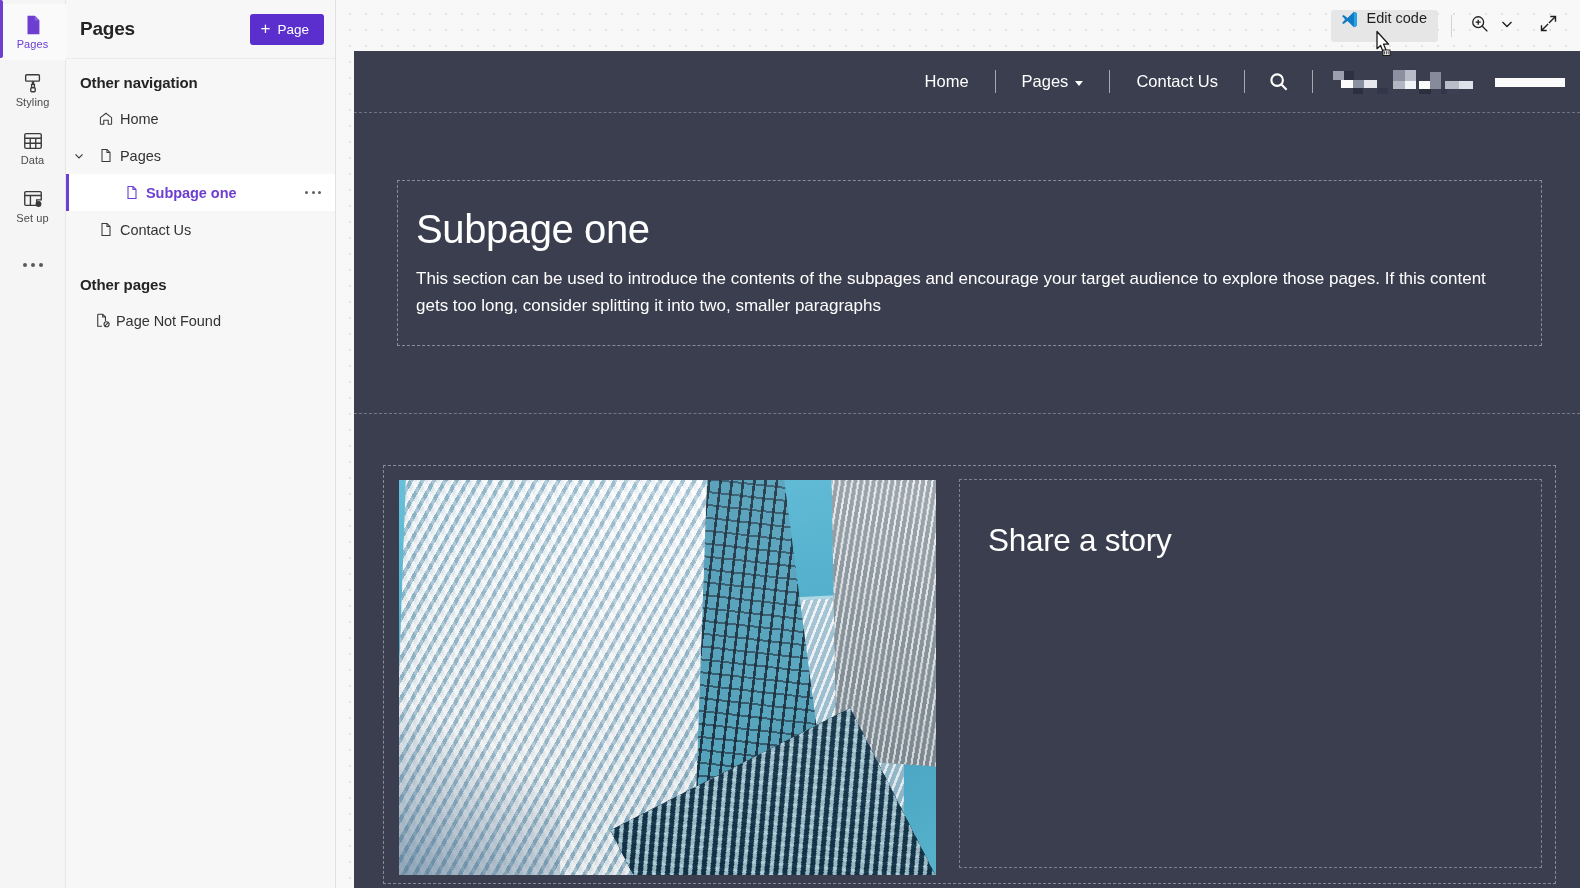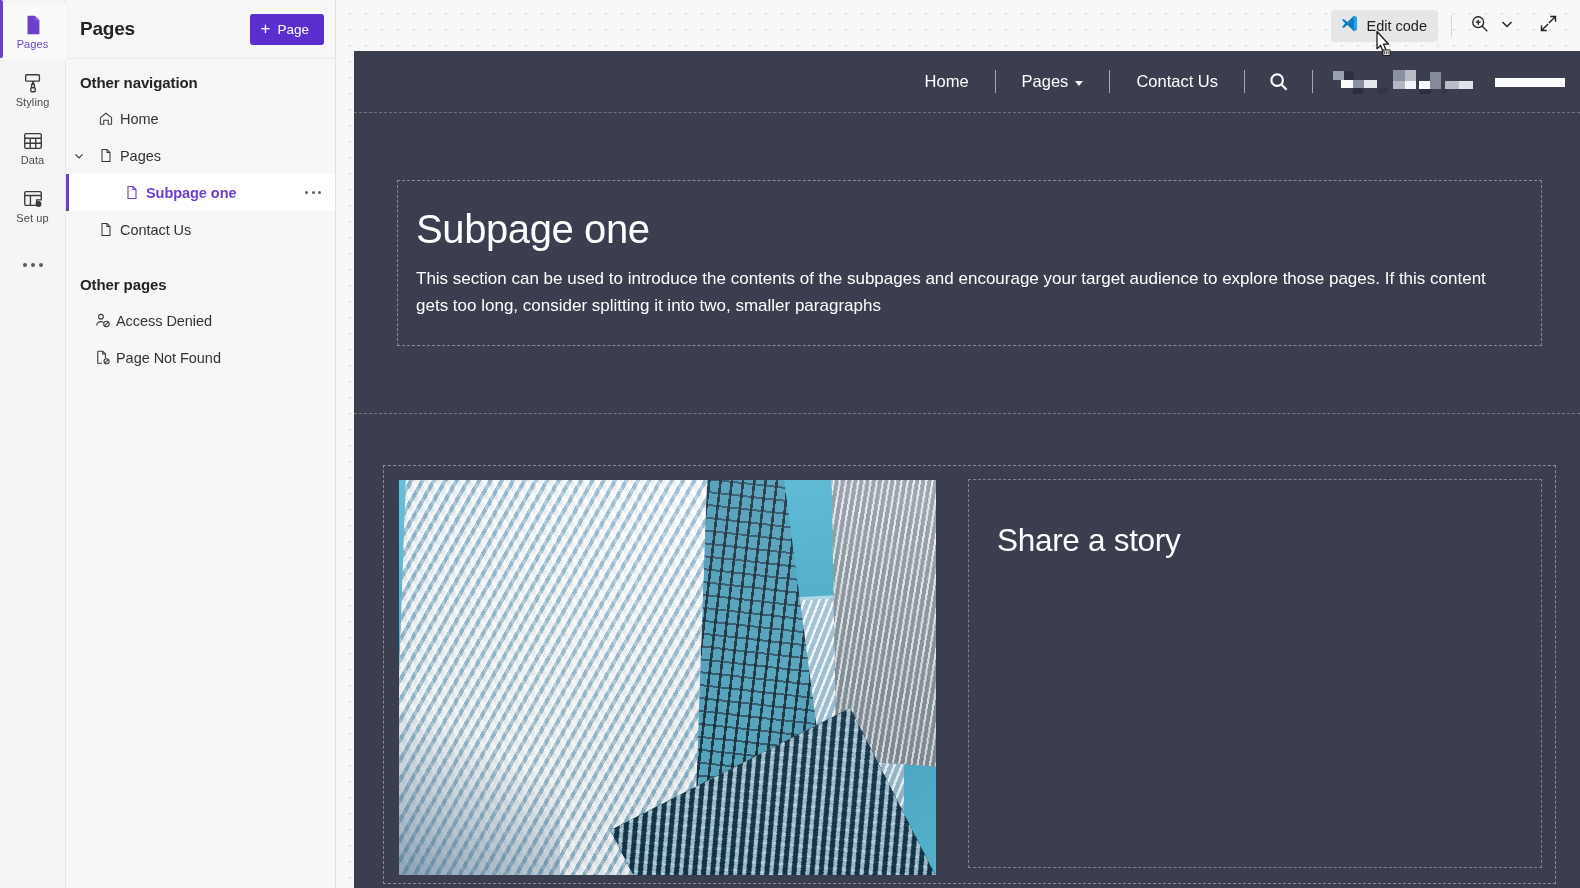--- a/index.html
+++ b/index.html
@@ -117,21 +117,21 @@
     background-position: 6px 6px;
   }
 
   
   .toolbar {
     position: absolute; top: 0; right: 0; height: 51px;
     display: flex; align-items: center; gap: 0;
     padding-right: 16px; z-index: 30;
   }
   .tb-editcode {
-    display: flex; align-items: center; gap: 8px;
+    display: flex; align-items: flex-start; gap: 8px;
     height: 32px; padding: 0 11px 0 9px; border-radius: 3px;
     background: #e6e6e6; cursor: pointer; position: relative;
   }
   .tb-editcode .lbl { font-size: 14.5px; color: #1f1f1f; }
   .tb-sep { width: 1px; height: 22px; background: #d3d3d3; margin: 0 13px; }
   .tb-zoom { display: flex; align-items: center; gap: 1px; cursor: pointer; padding: 4px; border-radius: 3px; }
   .tb-icon-btn { display: flex; align-items: center; justify-content: center; cursor: pointer; padding: 5px; border-radius: 3px; margin-left: 14px; }
   .cursor-ptr { position: absolute; left: 44px; top: 20px; pointer-events: none; z-index: 40; }
 
   
@@ -177,21 +177,21 @@
   .hero-box {
     outline: 1px dashed rgba(255,255,255,.4);
     padding: 26px 18px 26px 18px;
   }
   .h1 { font-size: 40px; color: #ffffff; font-weight: normal; letter-spacing: -.4px; margin-bottom: 14px; }
   .body-txt { font-size: 17px; color: #ffffff; line-height: 1.56; max-width: 1075px; }
 
   .sec-story { padding: 52px 30px 0 30px; }
   .story-box {
     outline: 1px dashed rgba(255,255,255,.4);
-    display: flex; gap: 12px; padding: 6px 8px 8px 8px;
+    display: flex; gap: 3px; padding: 6px 8px 8px 8px;
   }
   .story-img-wrap { width: 551px; flex: 0 0 551px; padding: 8px 7px 0 7px; }
   .story-img {
     width: 100%; height: 395px; overflow: hidden; position: relative;
     background: #6fc0d8;
   }
   .story-text { flex: 1; padding: 42px 0 0 34px; outline: 1px dashed rgba(255,255,255,.35); margin: 8px 6px 8px 14px; padding-left: 28px; }
   .h2 { font-size: 31.5px; color: #ffffff; font-weight: normal; letter-spacing: -.3px; margin-bottom: 17px; }
   .story-p { font-size: 17.5px; color: #ffffff; line-height: 1.65; max-width: 560px; }
 
@@ -365,31 +365,20 @@
           <svg viewBox="0 0 20 20" fill="none" stroke="#3a3a3a" stroke-width="1.3">
             <path d="M5 2.5h6.2L15 6.3v11.2H5z"></path>
               <path d="M11.2 2.5v3.8H15"></path>
           </svg>
         </span>
         <span class="tree-label">Contact Us</span>
       </div>
 
       <div class="group-title second">Other pages</div>
 
-      <div class="tree-row other-row">
-        <span class="tree-icon">
-          <svg viewBox="0 0 20 20" fill="none" stroke="#3a3a3a" stroke-width="1.3">
-            <circle cx="8.2" cy="5.6" r="2.8"></circle>
-            <path d="M3.2 16c0-2.8 2.3-4.7 5-4.7 1 0 1.9.25 2.7.7"></path>
-            <circle cx="14.6" cy="14" r="3.2"></circle>
-              <path d="M12.6 16.1l4-4.2"></path>
-          </svg>
-        </span>
-        <span class="tree-label">Access Denied</span>
-      </div>
 
       <div class="tree-row other-row">
         <span class="tree-icon">
           <svg viewBox="0 0 20 20" fill="none" stroke="#3a3a3a" stroke-width="1.3">
             <path d="M4.4 2.6h5.8l3.3 3.3v5"></path>
               <path d="M4.4 2.6v14.2h5"></path>
               <path d="M10.2 2.6v3.3h3.3"></path>
             <circle cx="14.8" cy="14.4" r="3"></circle>
               <path d="M12.9 16.3l3.8-3.9"></path>
           </svg>

